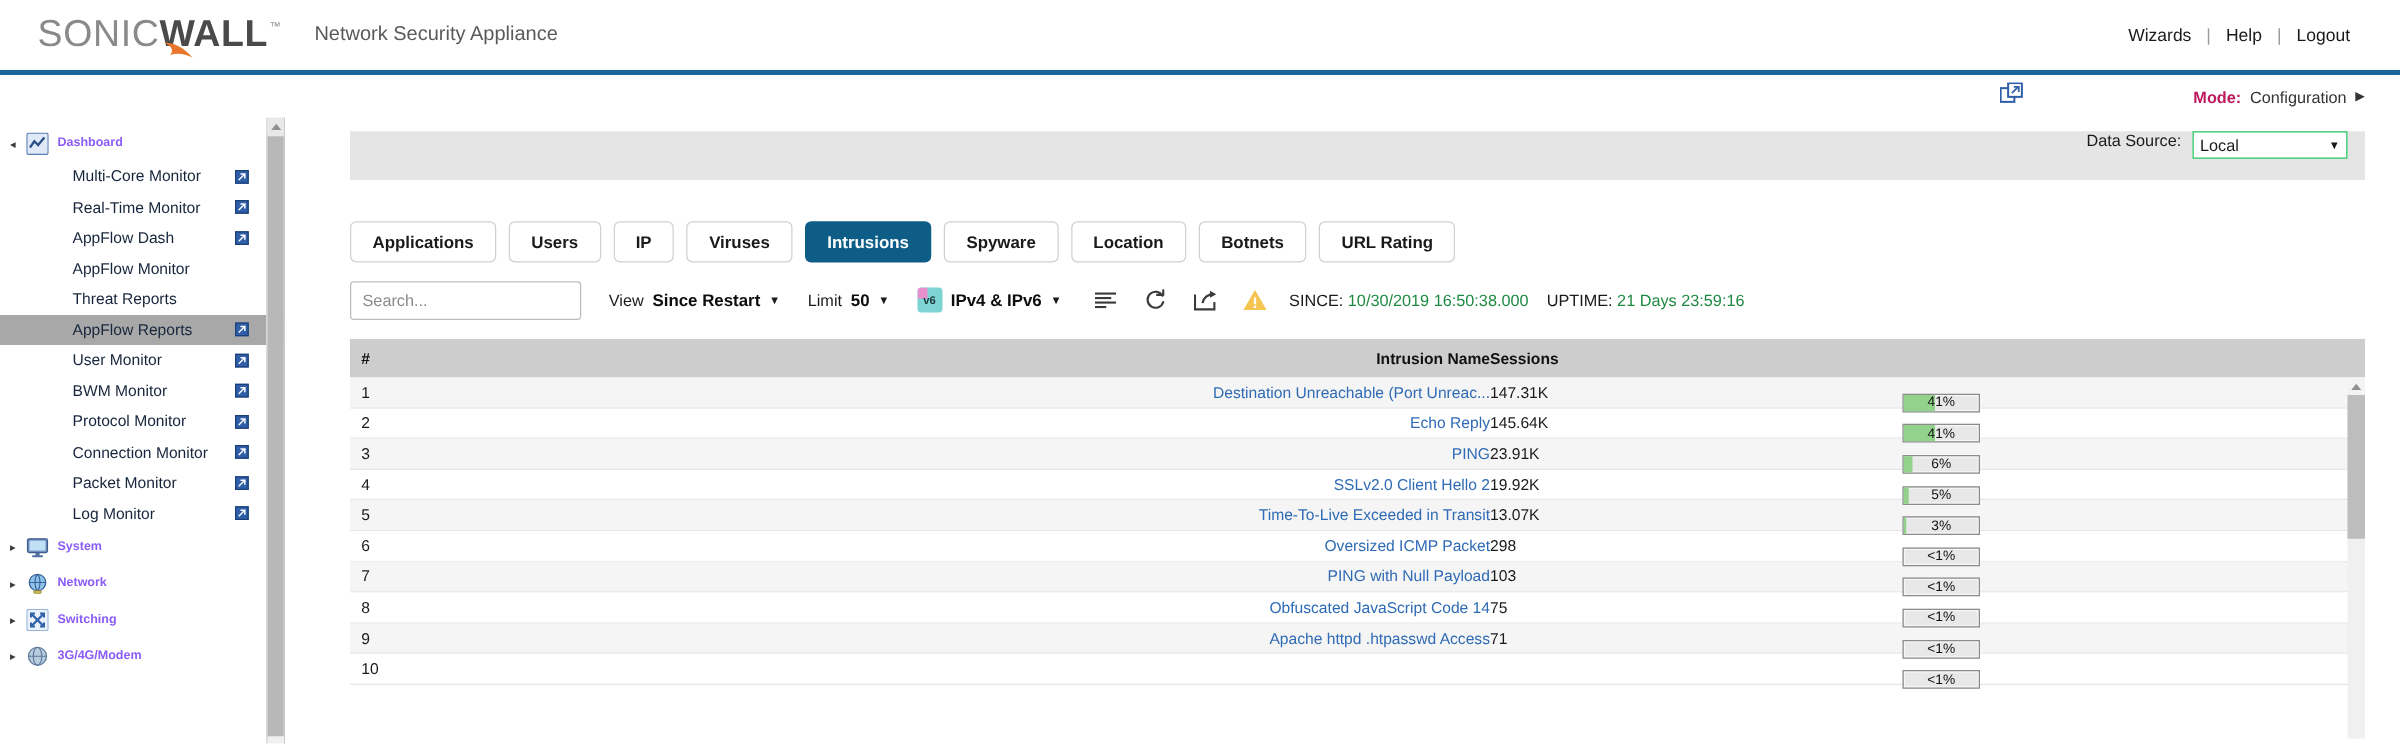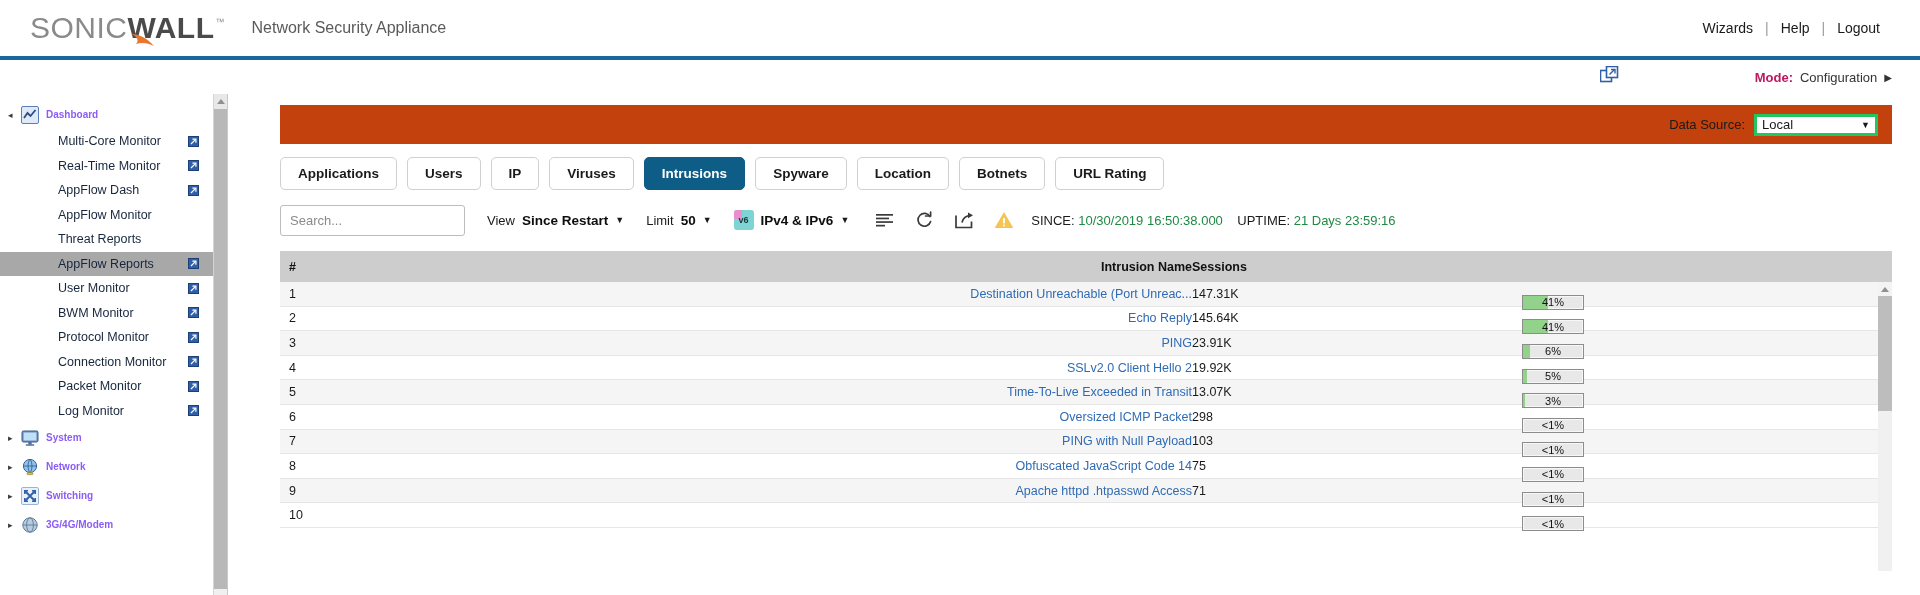--- a/index.html
+++ b/index.html
@@ -154,30 +154,30 @@
   
   .main {
     flex: 1;
     background: #ffffff;
     position: relative;
     overflow: hidden;
   }
   .ds-bar {
     margin: 11px 28px 0 52px;
     height: 39px;
-    background: #c2410c;
-    display: flex; align-items: center; justify-content: flex-end;
+    background: #e5e5e5;
+    display: flex; align-items: flex-start; justify-content: flex-end;
     padding-right: 14px;
     gap: 9px;
   }
   .ds-label { font-size: 13px; color: #1a1a1a; }
   .ds-select {
     width: 124px; height: 22px;
     background: #ffffff;
-    border: 3px solid #22c55e;
+    border: 1px solid #22c55e;
     display: flex; align-items: center;
     padding: 0 5px;
     font-size: 13px;
     justify-content: space-between;
     gap: 32px;
   }
   .ds-select .caret { font-size: 9px; color: #1a1a1a; }
 
   
   .tabs {
@@ -189,20 +189,21 @@
     padding: 0 17px;
     border: 1px solid #d0d0d0;
     border-radius: 5px;
     background: #ffffff;
     display: flex; align-items: center;
     font-size: 13.5px;
     font-weight: 700;
     color: #1a1a1a;
     cursor: pointer;
     white-space: nowrap;
+    margin-top: 20px;
   }
   .tab.active {
     background: #0e5d87;
     border-color: #0e5d87;
     color: #ffffff;
   }
 
   
   .toolbar {
     display: flex; align-items: center;

